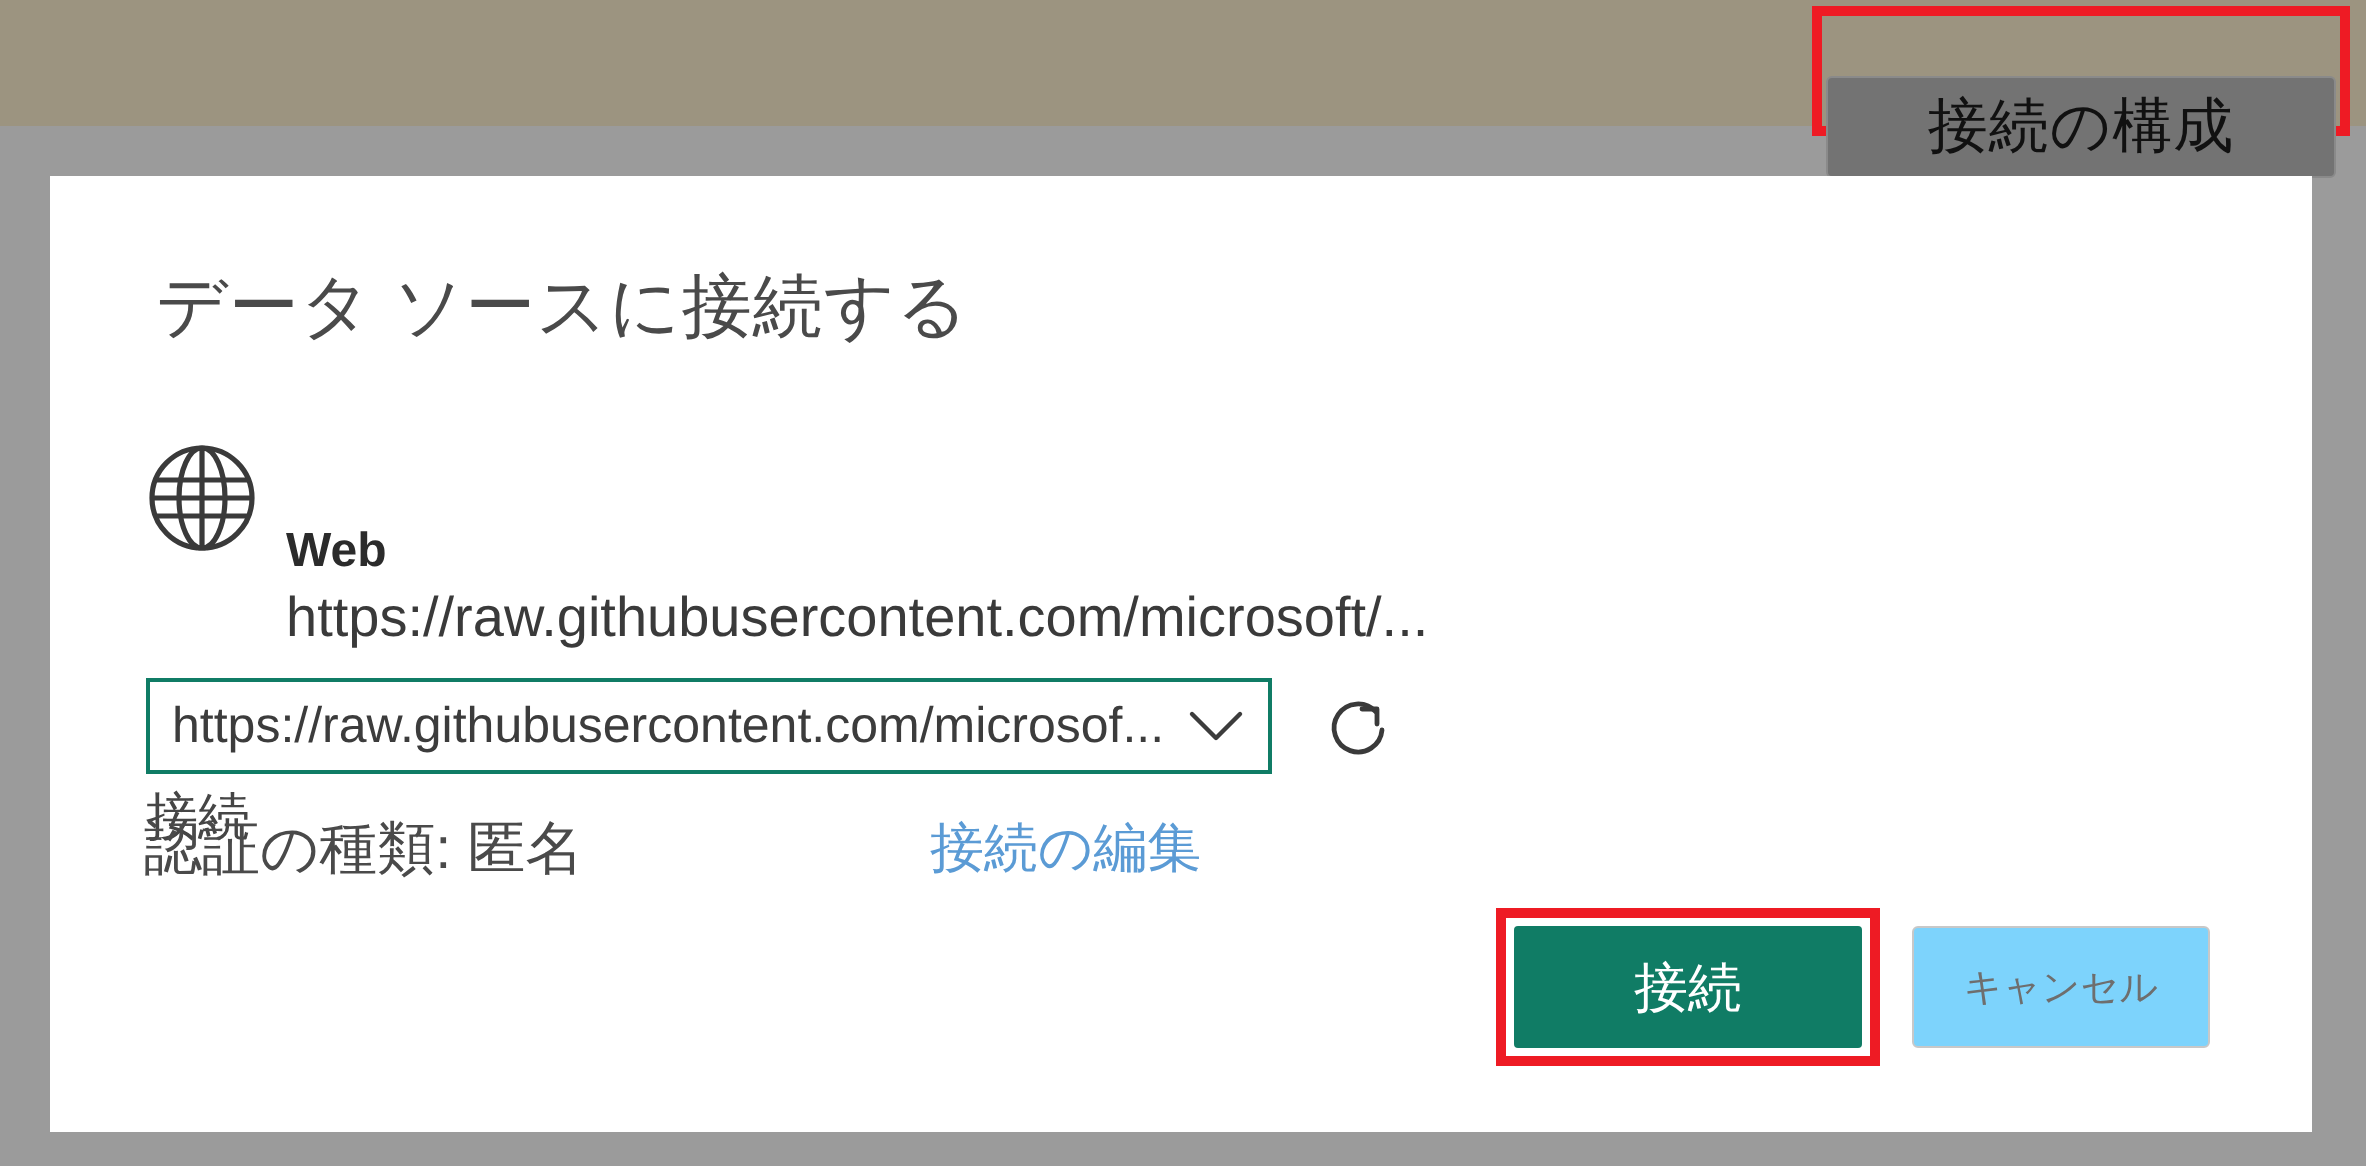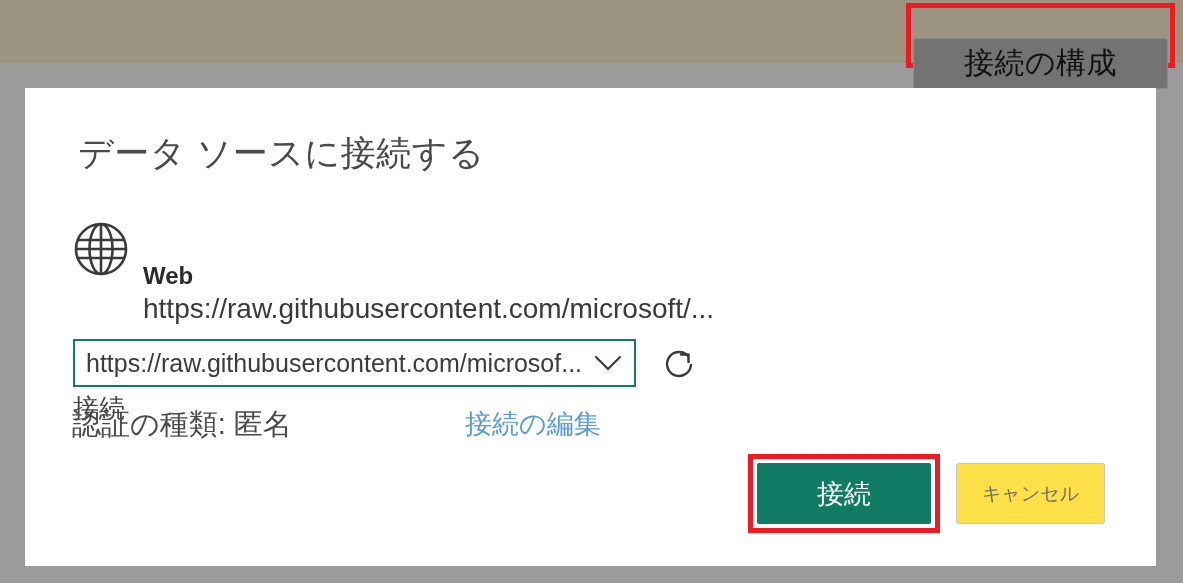--- a/index.html
+++ b/index.html
@@ -216,21 +216,21 @@
     justify-content: center;
     cursor: pointer;
     box-sizing: border-box;
   }
   #cancel-button {
     position: absolute;
     left: 931px;
     top: 375px;
     width: 149px;
     height: 61px;
-    background: #fde047;
+    background: #7dd3fc;
     border: 1px solid #c8c8c8;
     border-radius: 3px;
     color: #6e6e6e;
     font-size: 19px;
     font-family: "Liberation Sans", "DejaVu Sans", sans-serif;
     display: flex;
     align-items: center;
     justify-content: center;
     cursor: pointer;
     box-sizing: border-box;

